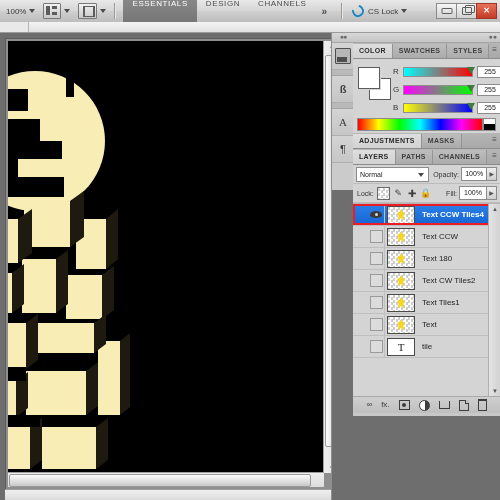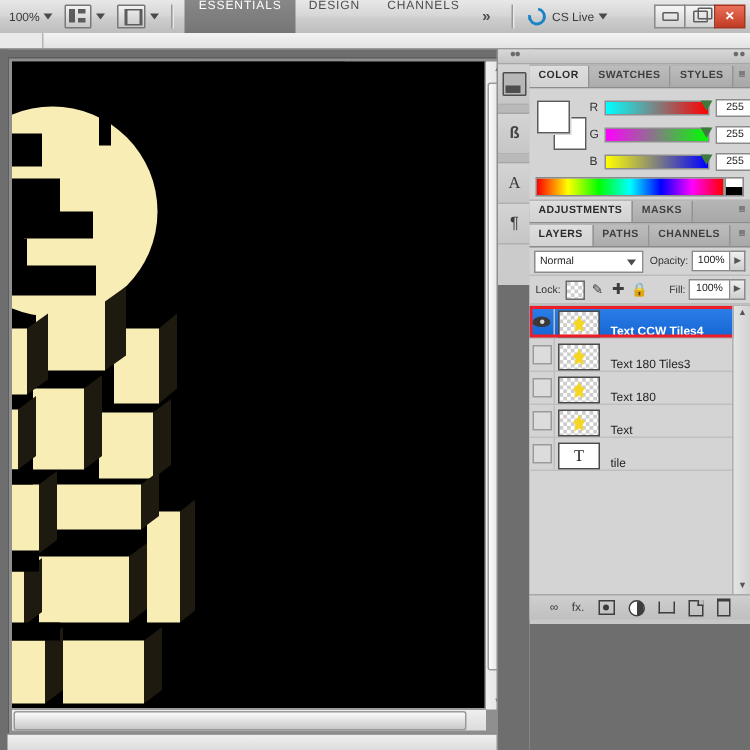--- a/index.html
+++ b/index.html
@@ -286,23 +286,24 @@
      repeating-conic-gradient(#fff 0% 25%, #cfcfcf 0% 50%) 0 0/5px 5px;}
   .lkBrush{font-size:9px;color:#3d3d3d;line-height:11px;text-align:center;}
   .lkMove{font-size:10px;color:#3d3d3d;line-height:11px;text-align:center;}
   .lkAll{font-size:9px;color:#3d3d3d;line-height:11px;text-align:center;}
 
   .layerList{
     position:relative;background:#d4d4d4;height:192px;overflow:hidden;
     border-top:1px solid #b4b4b4;
   }
   .lrow{
-    display:flex;align-items:flex-end;height:21px;
+    display:flex;align-items:center;height:21px;
     border-bottom:1px solid #bfbfbf;position:relative;
     background:#d4d4d4;
+    padding-left:15px;
   }
   .lrow.selected{
     background:linear-gradient(180deg,#2d7fe8,#1566d4);
   }
   .lrow.selected .lname{color:#fff;font-weight:bold;}
   .eyecell{
     width:16px;height:21px;display:flex;align-items:center;justify-content:center;
     border-right:1px solid #bfbfbf;
   }
   .eyebox{
@@ -403,21 +404,21 @@
       <div class="wsitem active">ESSENTIALS</div>
       <div class="wsitem">DESIGN</div>
       <div class="wsitem">CHANNELS</div>
       <div class="chevrons">»</div>
     </div>
 
     <div class="sep"></div>
 
     <div class="cslive">
       <span class="csring"></span>
-      <span class="cstext">CS Live</span>
+      <span class="cstext">CS Lock</span>
       <span class="caret"></span>
     </div>
 
     <div class="winbtns">
       <div class="wbtn">
           <span class="minGlyph"></span>
         </div>
       <div class="wbtn">
           <span class="restGlyph"></span>
         </div>
@@ -610,47 +611,69 @@
           </span>
         <span class="thumbcell">
             <span class="thumb">
               <span class="blob"></span>
             </span>
           </span>
         <span class="lname">Text CCW Tiles4</span>
         <span class="selOutline"></span>
       </div>
 
-
       <div class="lrow">
         <span class="eyecell">
             <span class="eyebox"></span>
           </span>
         <span class="thumbcell">
             <span class="thumb">
               <span class="blob"></span>
             </span>
           </span>
-        <span class="lname">Text 180 Tiles3</span>
-      </div>
+        <span class="lname">Text CCW</span>
+      </div>
+
 
       <div class="lrow">
         <span class="eyecell">
             <span class="eyebox"></span>
           </span>
         <span class="thumbcell">
             <span class="thumb">
               <span class="blob"></span>
             </span>
           </span>
         <span class="lname">Text 180</span>
       </div>
 
-
-
+      <div class="lrow">
+        <span class="eyecell">
+            <span class="eyebox"></span>
+          </span>
+        <span class="thumbcell">
+            <span class="thumb">
+              <span class="blob"></span>
+            </span>
+          </span>
+        <span class="lname">Text CW Tiles2</span>
+      </div>
+
+
+      <div class="lrow">
+        <span class="eyecell">
+            <span class="eyebox"></span>
+          </span>
+        <span class="thumbcell">
+            <span class="thumb">
+              <span class="blob"></span>
+            </span>
+          </span>
+        <span class="lname">Text Tiles1</span>
+      </div>
 
       <div class="lrow">
         <span class="eyecell">
             <span class="eyebox"></span>
           </span>
         <span class="thumbcell">
             <span class="thumb">
               <span class="blob"></span>
             </span>
           </span>

